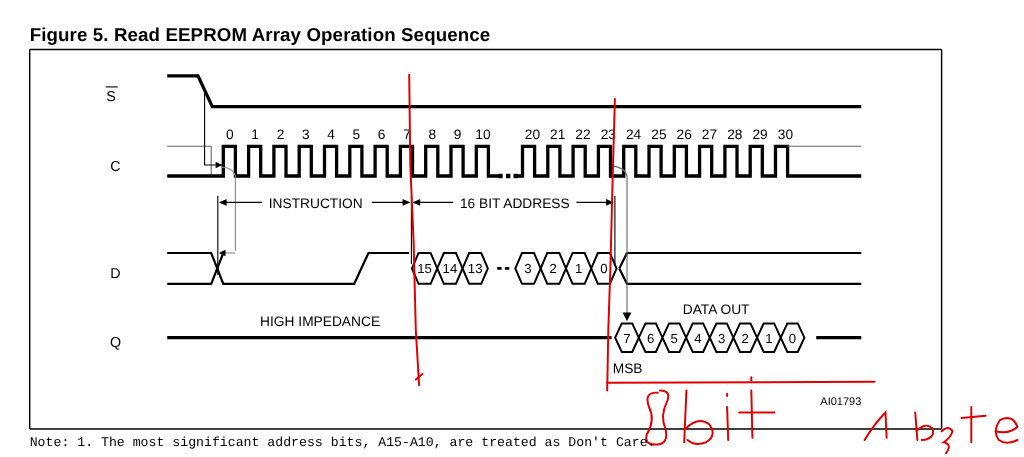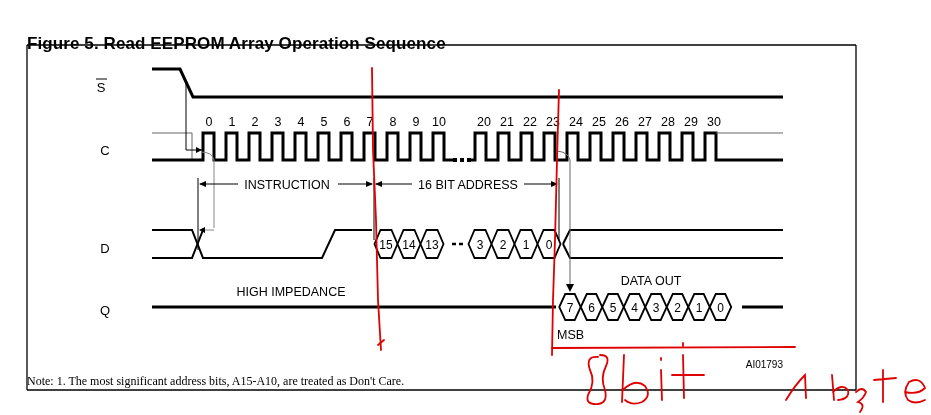--- a/index.html
+++ b/index.html
@@ -1,21 +1,21 @@
 <!DOCTYPE html>
 <html><head>
 <meta charset="utf-8">
 <style>
   html, body { margin: 0; padding: 0; background: #ffffff; }
   body { width: 931px; height: 415px; position: relative; overflow: hidden;
          font-family: "Liberation Sans", sans-serif; color: #000; }
   .title { position: absolute; left: 27px; top: 22px; font-size: 17px; font-weight: bold;
-           font-family: "Liberation Sans", sans-serif; letter-spacing: 0.1px; margin-top: 12px; }
-  .note { position: absolute; left: 27px; top: 374px; font-size: 12px;
-          font-family: Liberation Serif, serif; }
+           font-family: "Liberation Sans", sans-serif; letter-spacing: 0.1px; }
+  .note { position: absolute; left: 27px; top: 395px; font-size: 12px;
+          font-family: Liberation Mono, monospace; }
   svg { position: absolute; left: 0; top: 0; }
   svg text { font-family: "Liberation Sans", sans-serif; }
 </style>
 </head>
 <body>
 
 <div class="title">Figure 5. Read EEPROM Array Operation Sequence</div>
 
 <svg width="931" height="415" viewBox="0 0 931 415">
 

